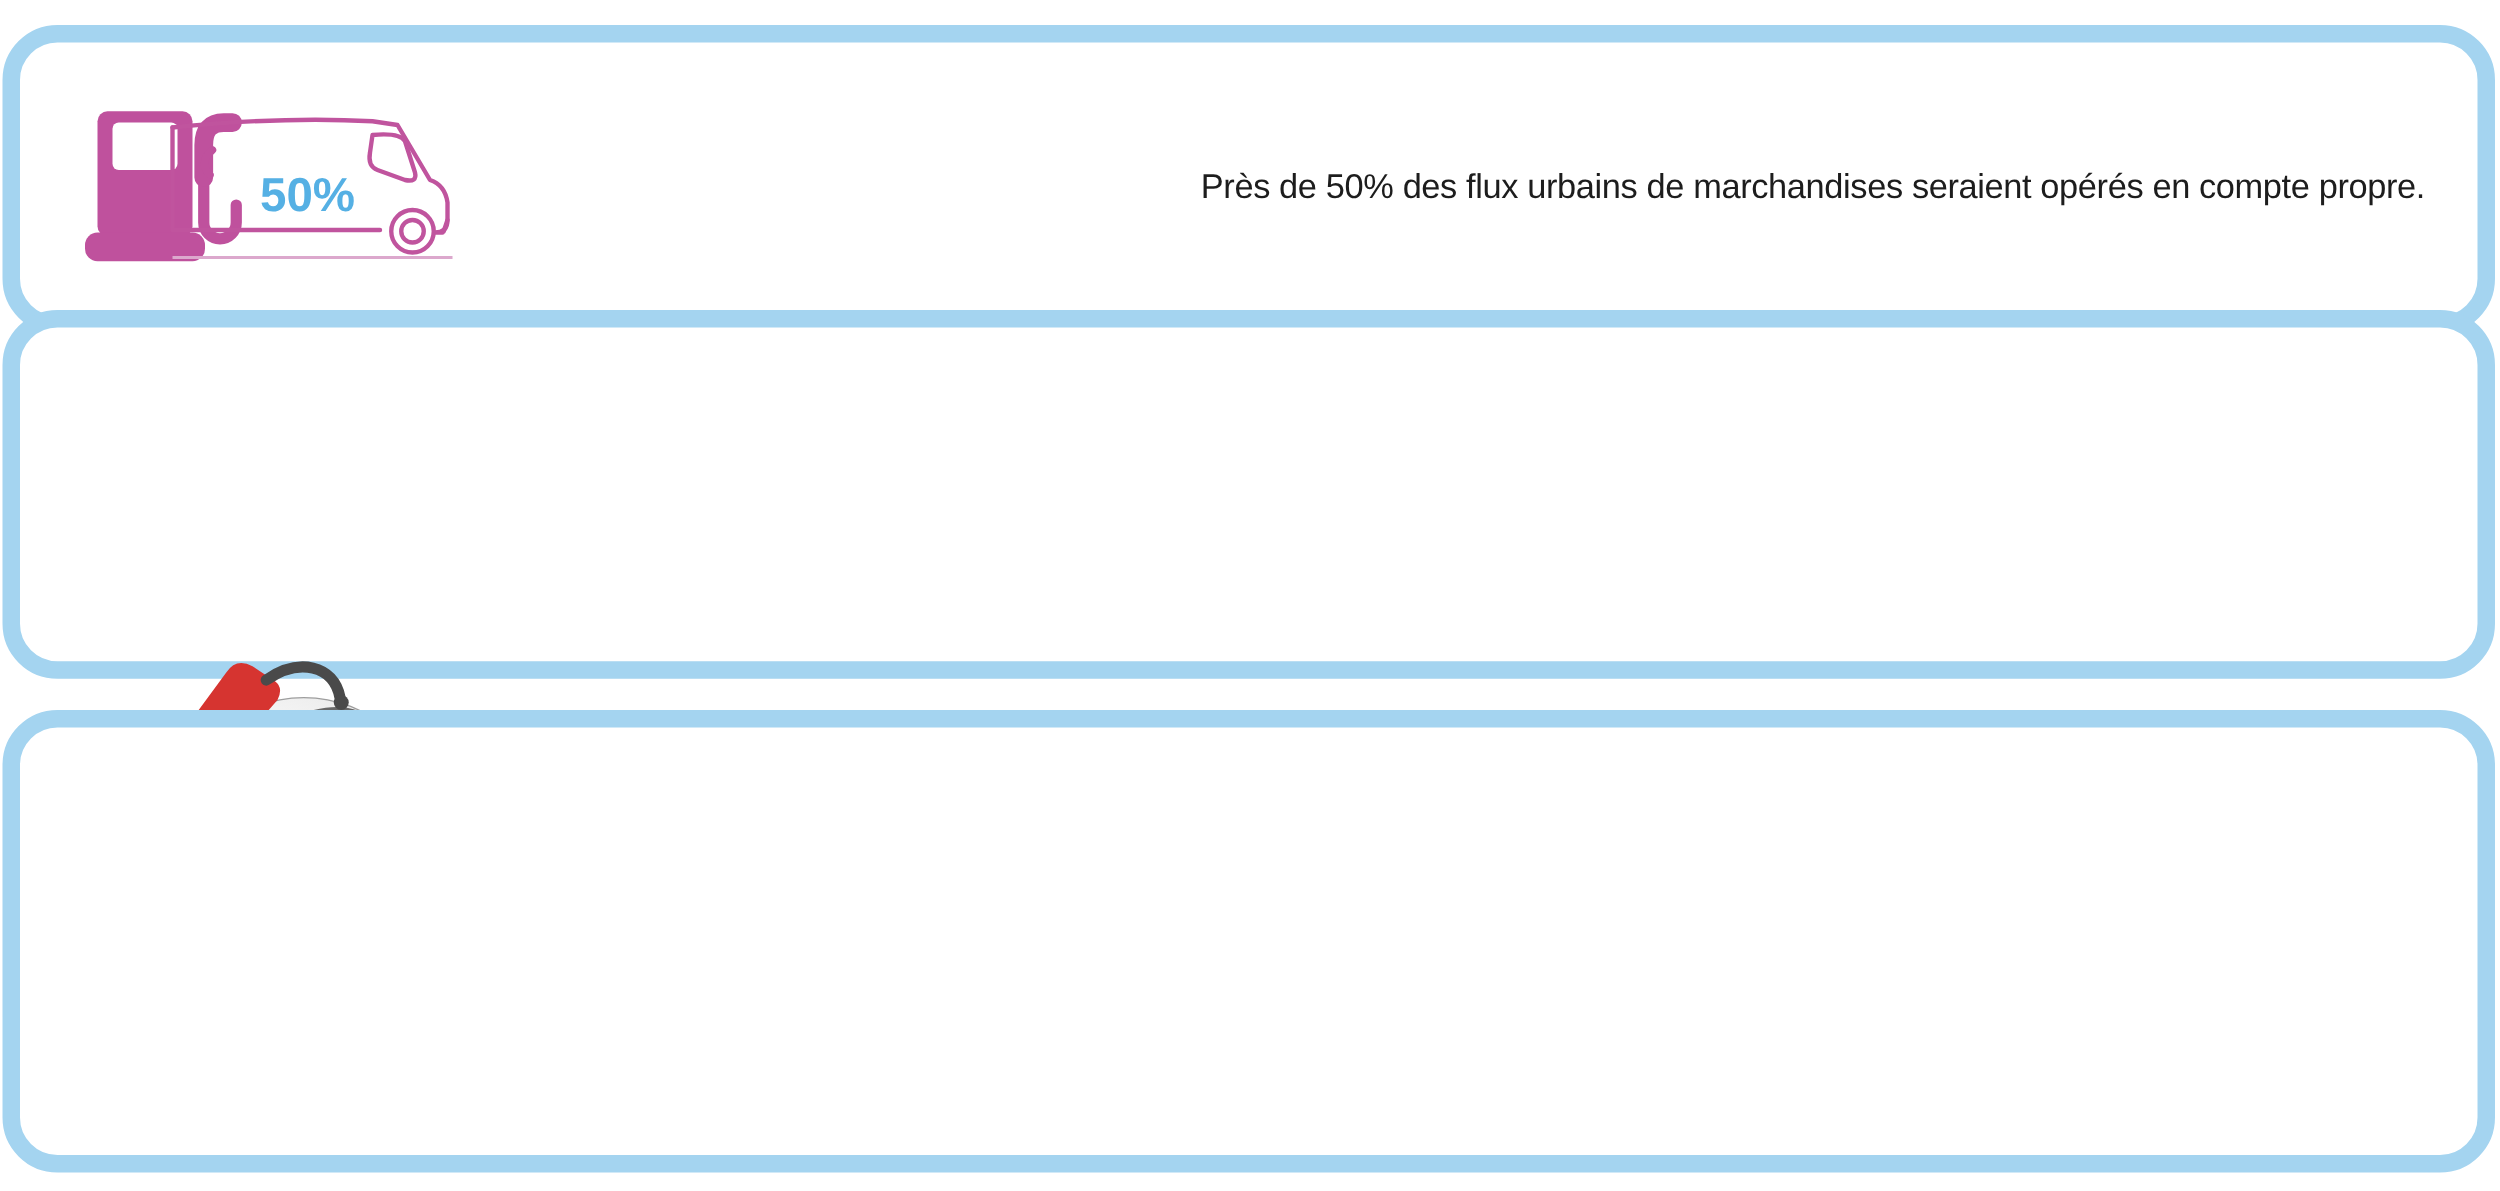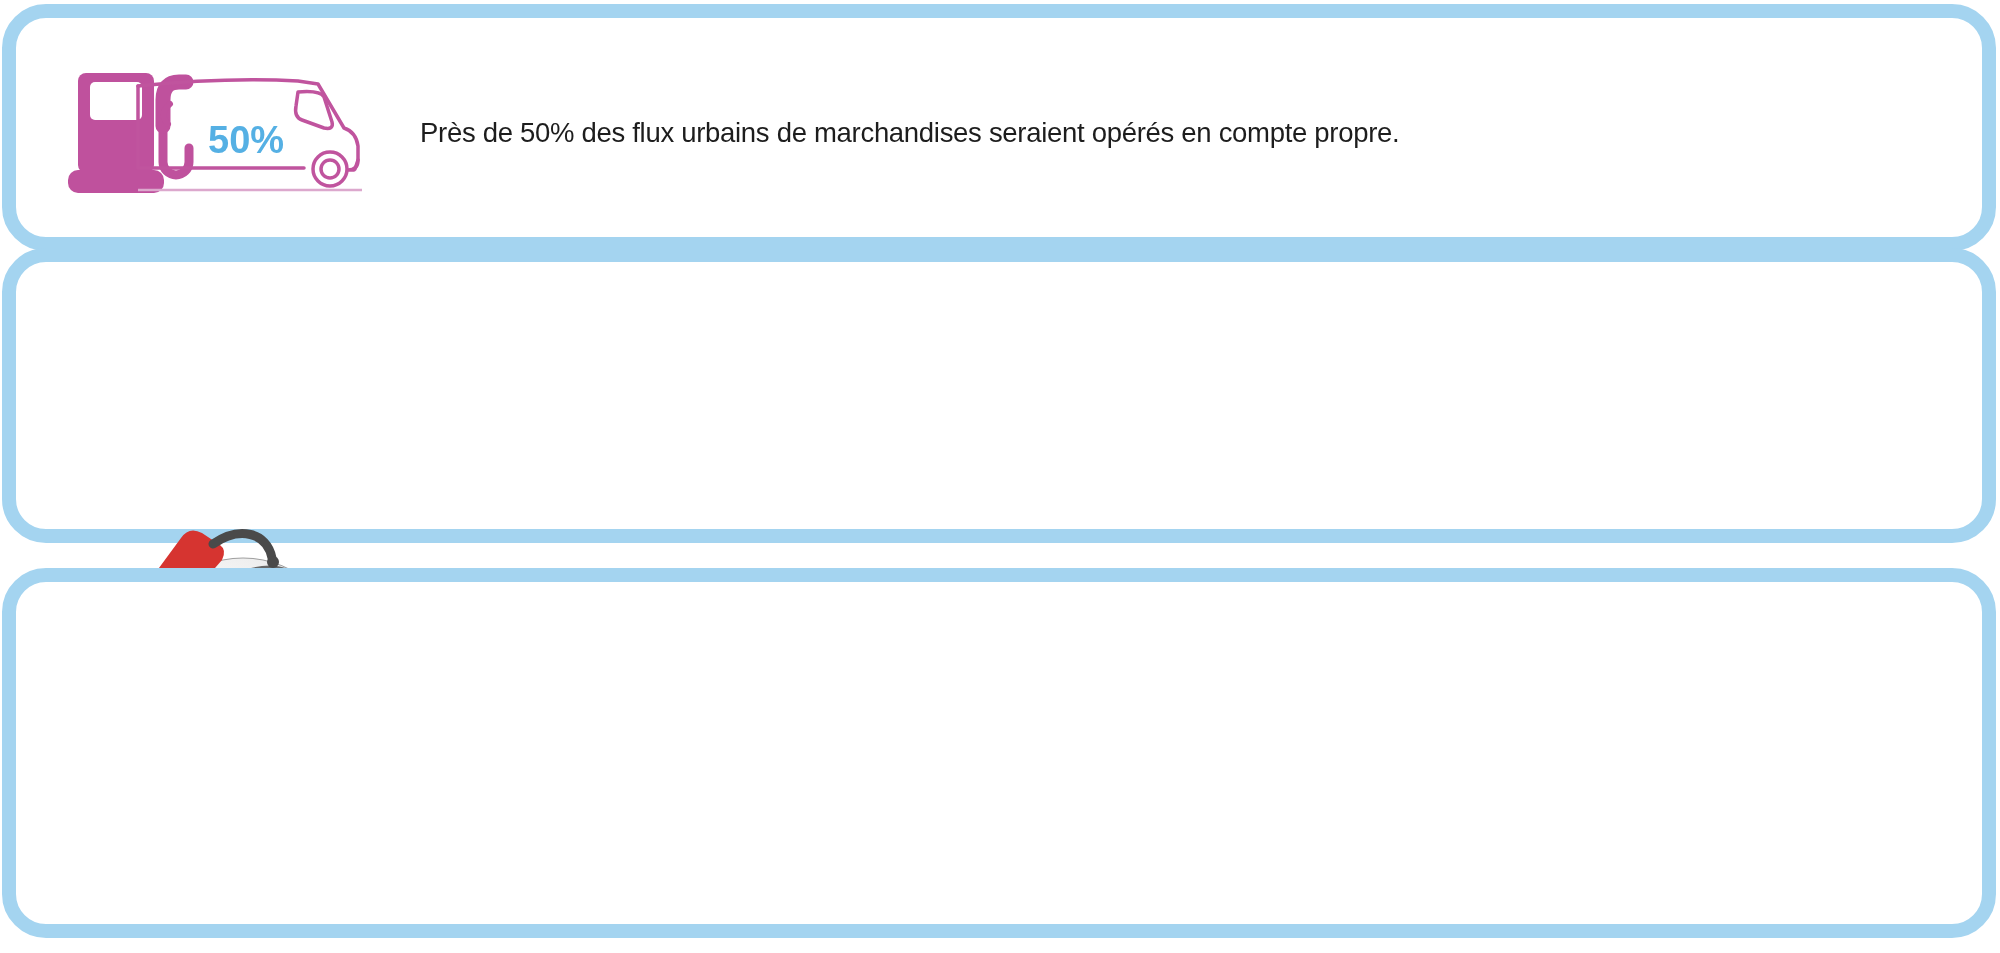--- a/index.html
+++ b/index.html
@@ -5,30 +5,30 @@
 <style>
   html,body{margin:0;padding:0;}
   body{
     width:2000px;height:953px;position:relative;background:#ffffff;
     font-family:"Liberation Sans", sans-serif;overflow:hidden;
   }
   .card{
     position:absolute;left:2px;width:1994px;box-sizing:border-box;
     border:14px solid #a4d4f0;border-radius:44px;background:#ffffff;
   }
-  #card-1{top:4px;height:247px;}
+  #card-1{top:20px;height:247px;}
   #card-2{top:248px;height:295px;}
   #card-3{top:568px;height:370px;}
   .card-text{
     position:absolute;left:404px;width:1520px;color:#1d1d1d;
     font-size:27.5px;line-height:36px;letter-spacing:-0.3px;
   }
   #text-1{top:97px;}
   #text-2{top:365px;text-align:justify;}
-  .card-text p{margin:0;}
+  .card-text p{margin:0;text-align:right;}
   .icon-svg{position:absolute;}
   #icon-1{left:50px;top:48px;width:330px;height:134px;}
   #icon-2{left:85px;top:258px;width:290px;height:270px;}
 </style>
 </head>
 <body>
 
 <section class="card" id="card-1">
   <svg class="icon-svg" id="icon-1" viewBox="0 0 330 134">
 

